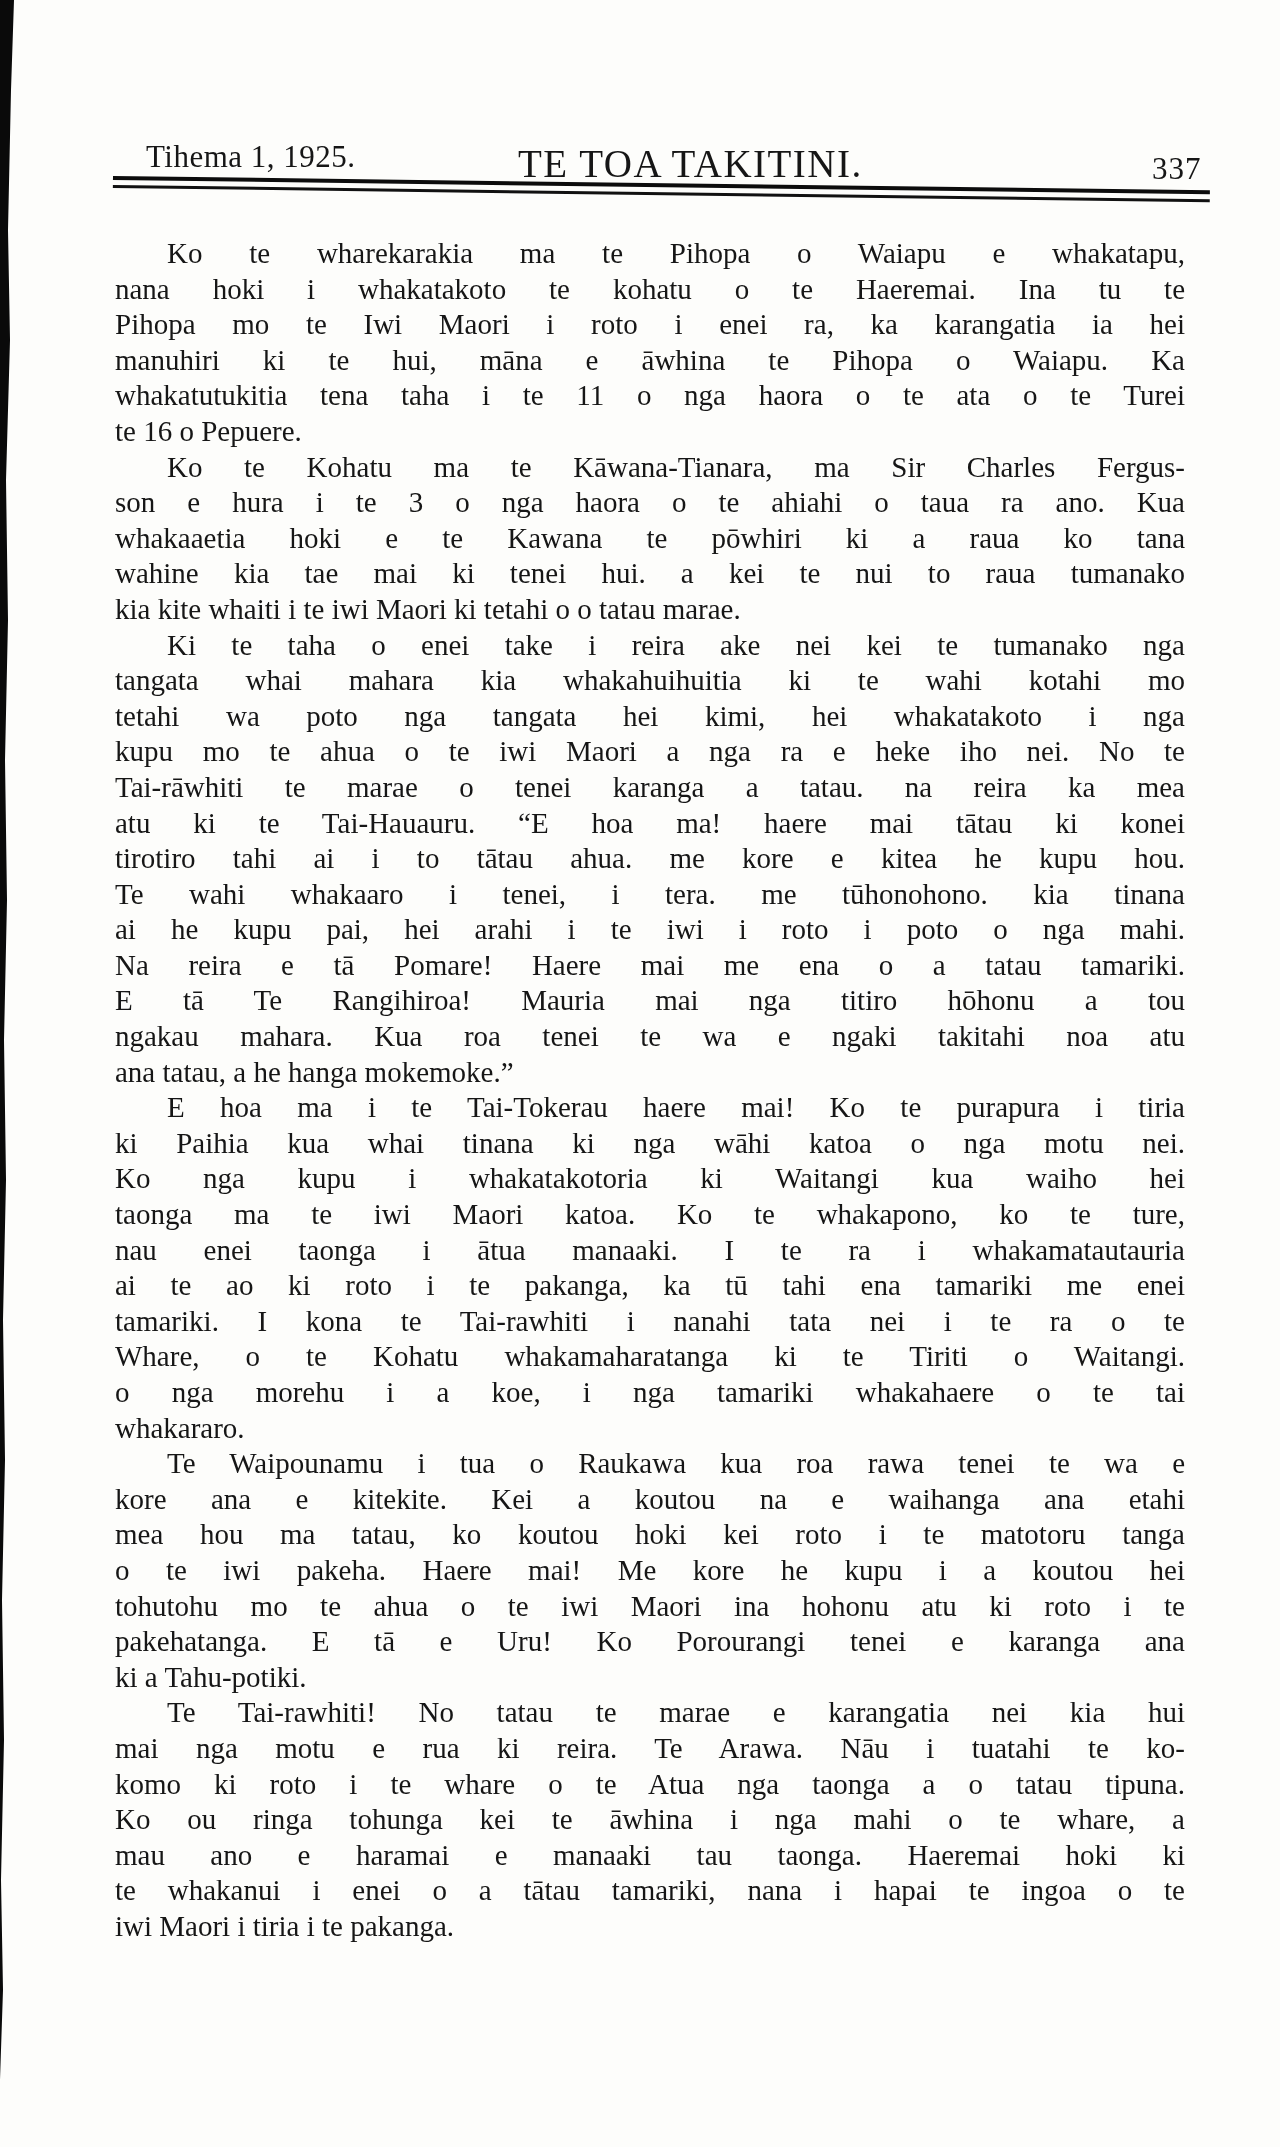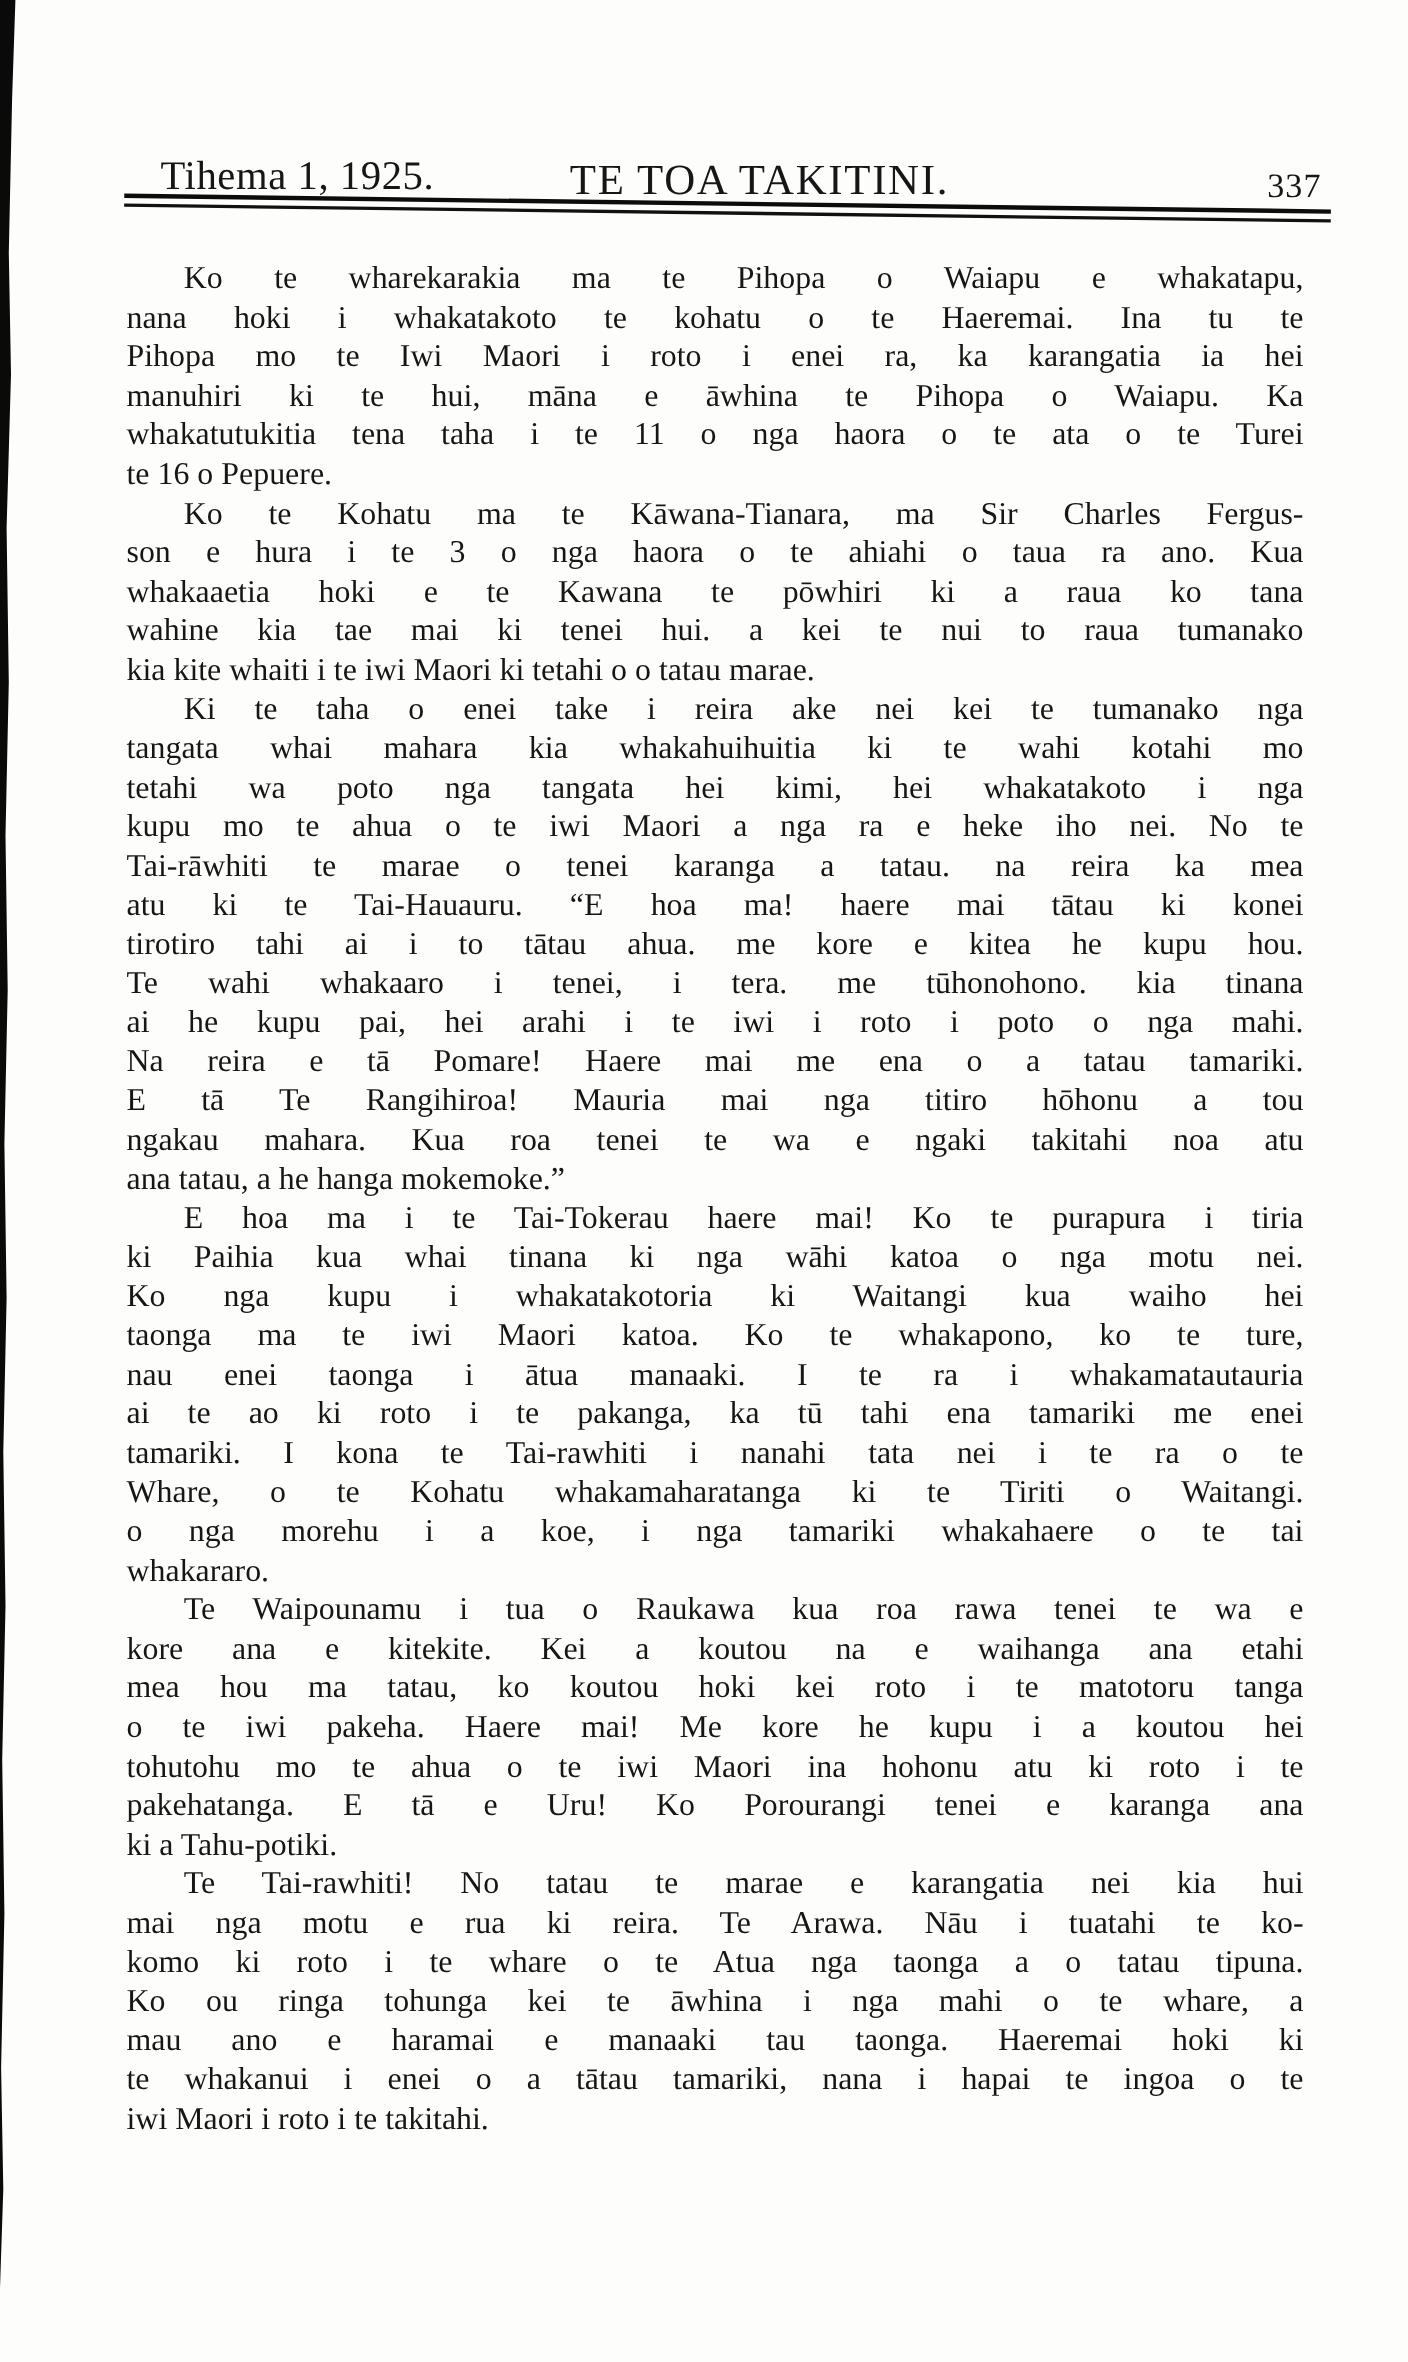--- a/index.html
+++ b/index.html
@@ -25,21 +25,21 @@
     left: 0;
     top: 0;
     width: 20px;
     height: 2147px;
   }
   
   .hdr-date {
     position: absolute;
     left: 146px;
     top: 139px;
-    font-size: 37px;
+    font-size: 31px;
     letter-spacing: 0.5px;
     white-space: nowrap;
     text-align: center;
   }
   .hdr-title {
     position: absolute;
     left: 518px;
     top: 141px;
     font-size: 39px;
     letter-spacing: 1.5px;
@@ -169,17 +169,17 @@
       <div class="ln ll">ki a Tahu-potiki.</div>
     </div>
 
     <div class="para">
       <div class="ln jl ind">Te Tai-rawhiti!  No tatau te marae e karangatia nei kia hui</div>
       <div class="ln jl">mai nga motu e rua ki reira.  Te Arawa.  Nāu i tuatahi te ko-</div>
       <div class="ln jl">komo ki roto i te whare o te Atua nga taonga a o tatau tipuna.</div>
       <div class="ln jl">Ko ou ringa tohunga kei te āwhina i nga mahi o te whare, a</div>
       <div class="ln jl">mau ano e haramai e manaaki tau taonga.  Haeremai hoki ki</div>
       <div class="ln jl">te whakanui i enei o a tātau tamariki, nana i hapai te ingoa o te</div>
-      <div class="ln ll">iwi Maori i roto i te takitahi.</div>
+      <div class="ln ll">iwi Maori i tiria i te pakanga.</div>
     </div>
 
   </div>
 </div>
 
 </body></html>

